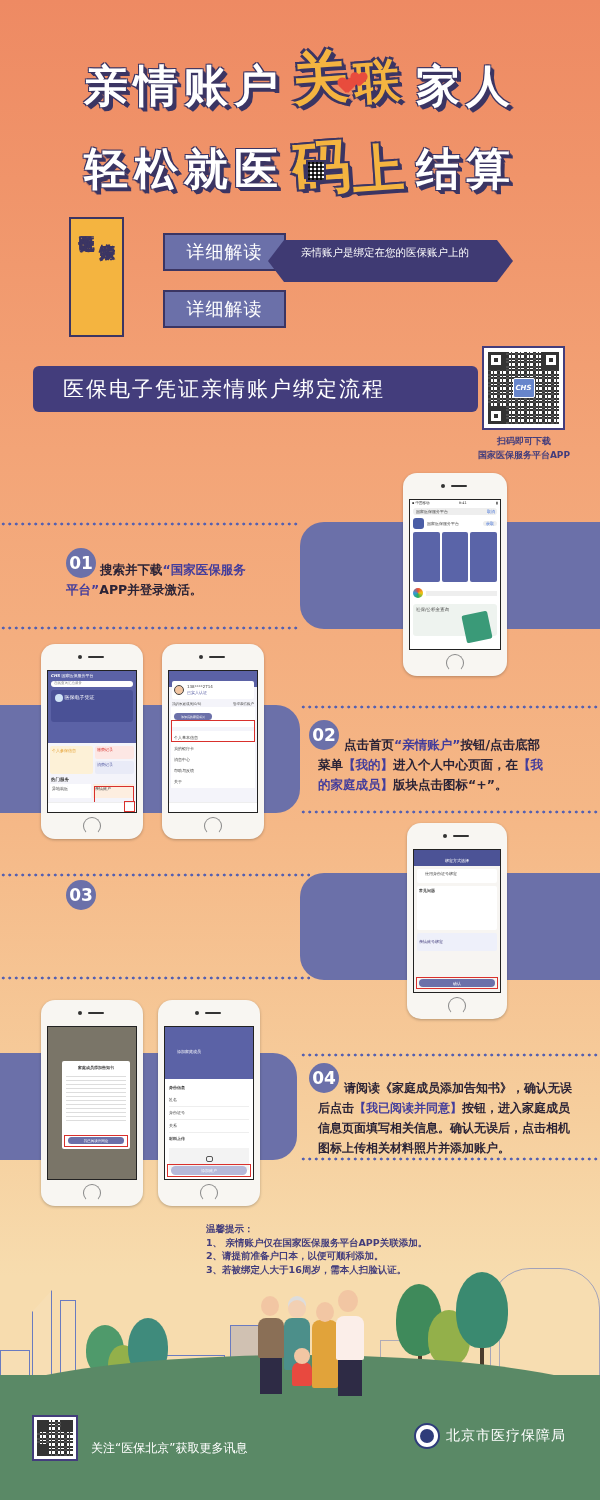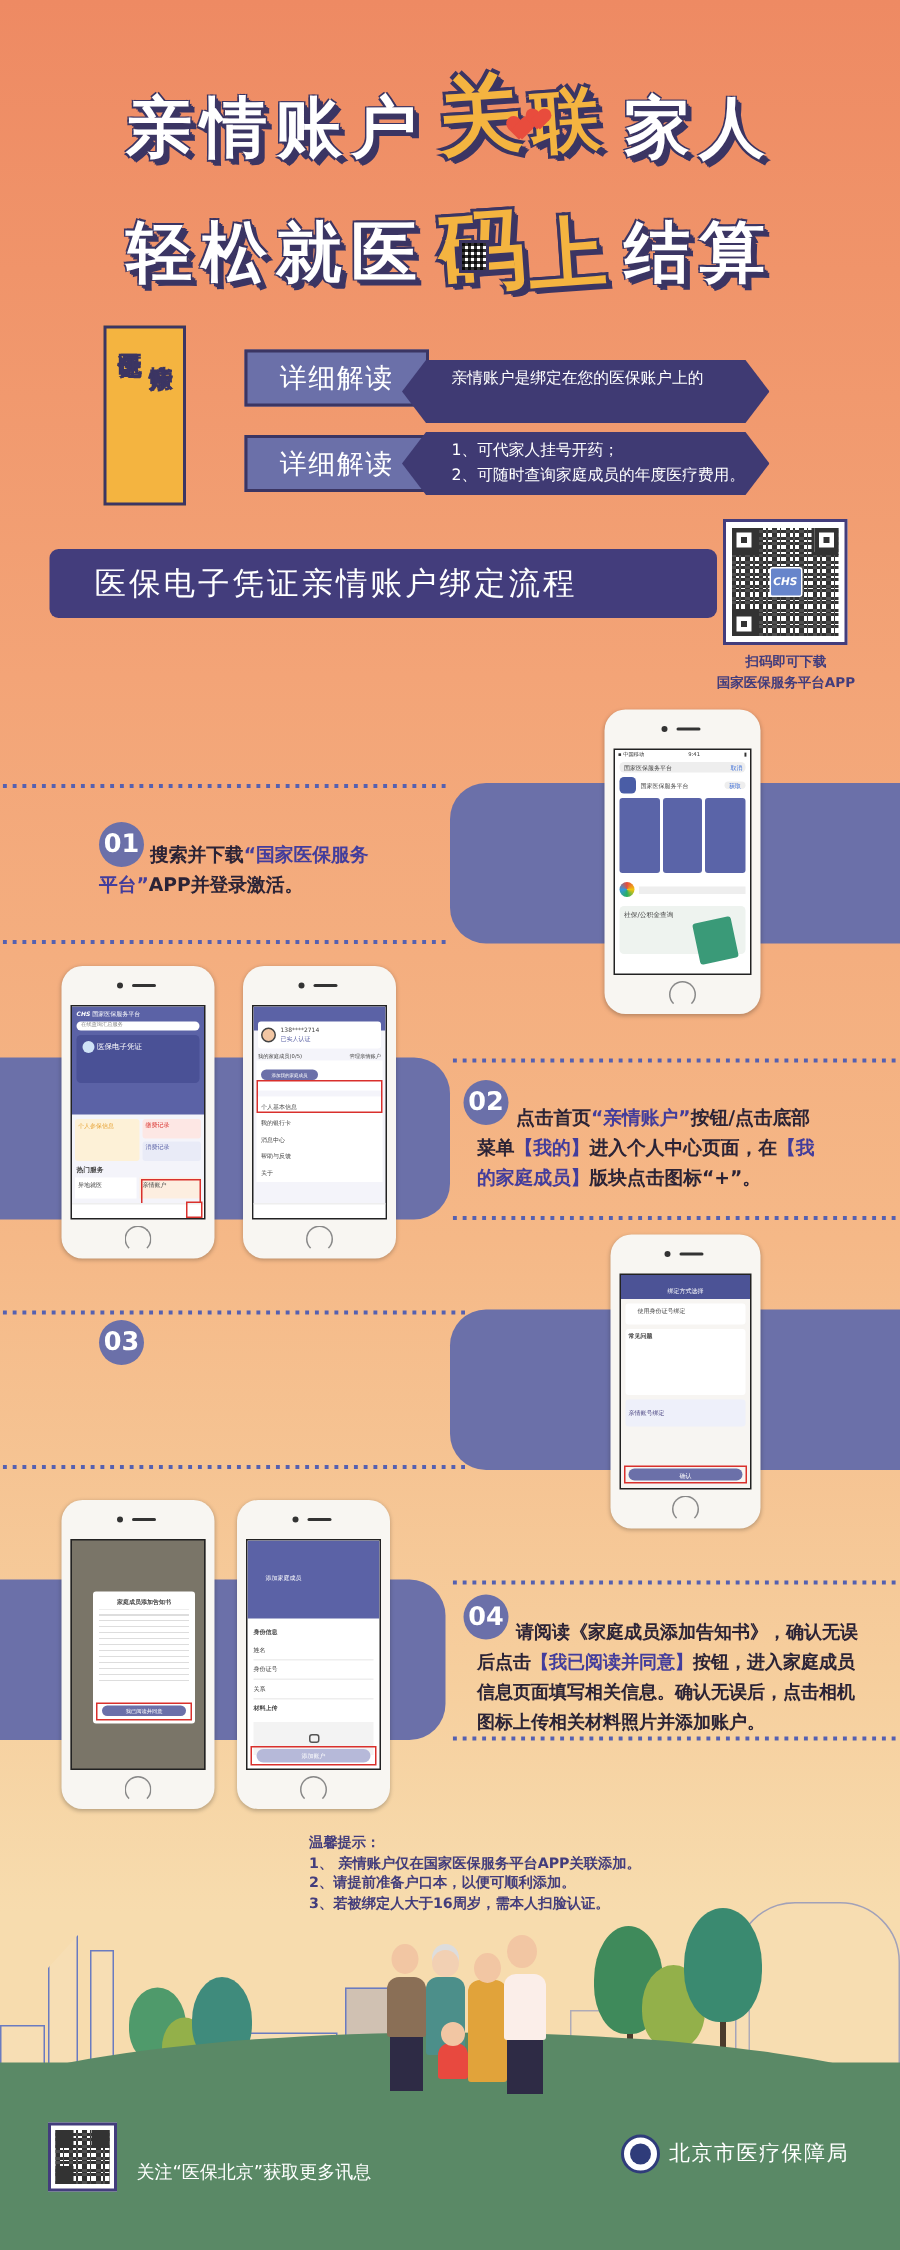--- a/index.html
+++ b/index.html
@@ -108,24 +108,20 @@
     <span class="vcol">医保电子凭证</span>
     <span class="vcol c2">亲情账户</span>
   </div>
 
   <div class="label-btn" style="top:233px;">详细解读</div>
   <div class="hex" style="top:240px;">
     <div>亲情账户是绑定在您的医保账户上的</div>
   </div>
 
   <div class="label-btn" style="top:290px;">详细解读</div>
-  <div class="hex" style="top:288px;">
-    <div>1、可代家人挂号开药；</div>
-    <div>2、可随时查询家庭成员的年度医疗费用。</div>
-  </div>
 
   <div class="flow-banner">医保电子凭证亲情账户绑定流程</div>
   <div class="qr-big">
     <div class="qr-inner">
       <span class="qr-corner" style="left:0;top:0;"></span>
       <span class="qr-corner" style="right:0;top:0;"></span>
       <span class="qr-corner" style="left:0;bottom:0;"></span>
       <span class="qr-logo">CHS</span>
     </div>
   </div>

